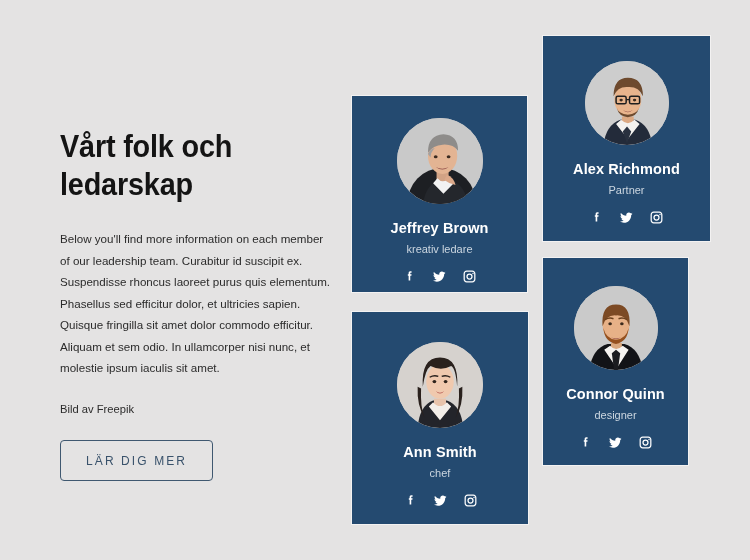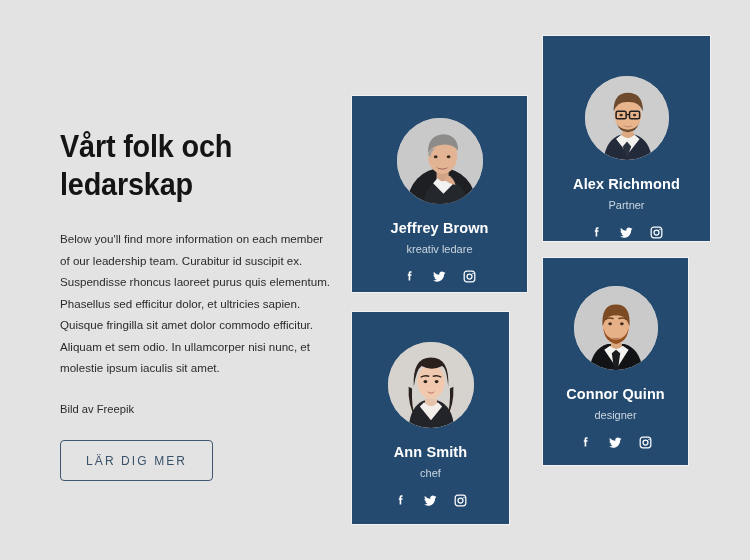--- a/index.html
+++ b/index.html
@@ -86,22 +86,22 @@
     position: absolute;
     background: #244a70;
     box-shadow: 0 0 0 1px rgba(255,255,255,0.55);
     display: flex;
     flex-direction: column;
     align-items: center;
     box-sizing: border-box;
   }
 
   .card-a { left: 352px; top: 96px;  width: 175px; height: 196px; padding-top: 22px; }
-  .card-b { left: 352px; top: 312px; width: 157px; height: 212px; padding-top: 30px; }
-  .card-c { left: 543px; top: 36px;  width: 167px; height: 205px; padding-top: 40px; }
+  .card-b { left: 352px; top: 312px; width: 176px; height: 212px; padding-top: 30px; }
+  .card-c { left: 543px; top: 36px;  width: 167px; height: 205px; padding-top: 25px; }
   .card-d { left: 543px; top: 258px; width: 145px; height: 207px; padding-top: 28px; }
 
   .avatar {
     width: 86px;
     height: 86px;
     border-radius: 50%;
     background: #c9c9c9;
     overflow: hidden;
     position: relative;
     flex: none;

